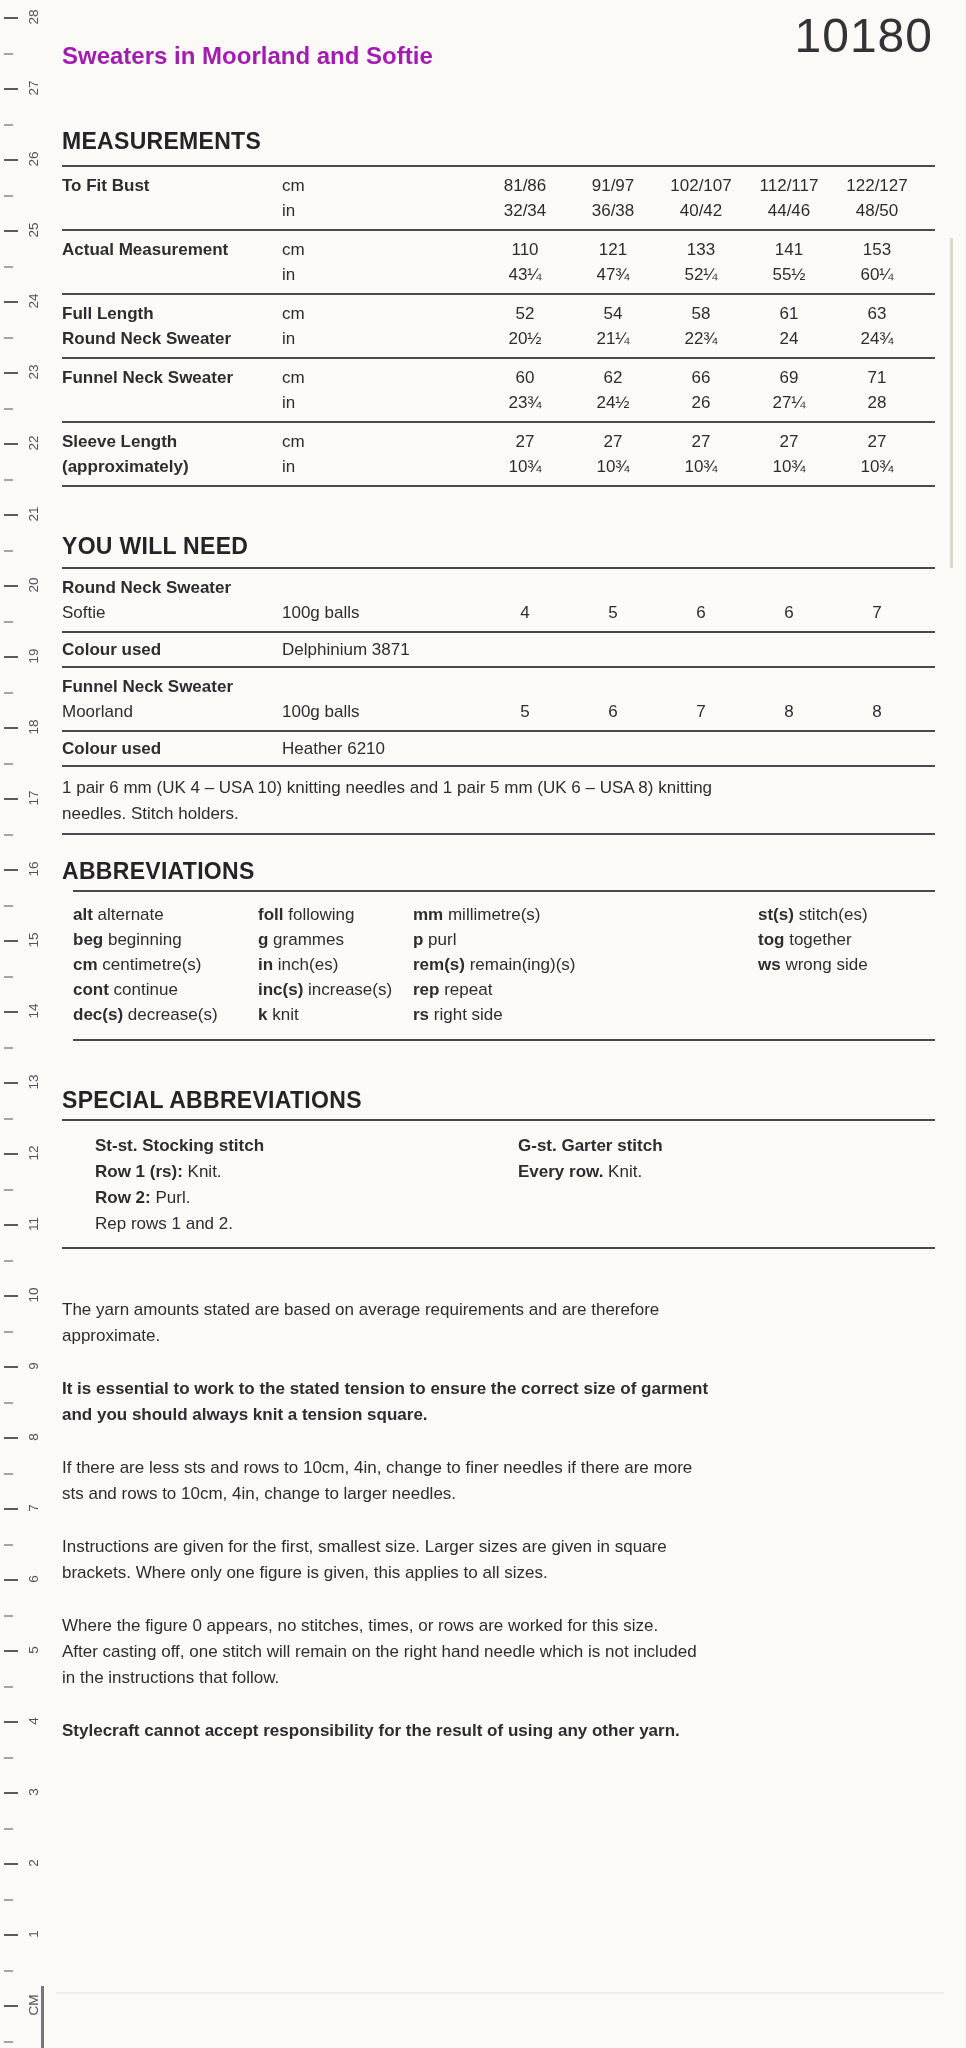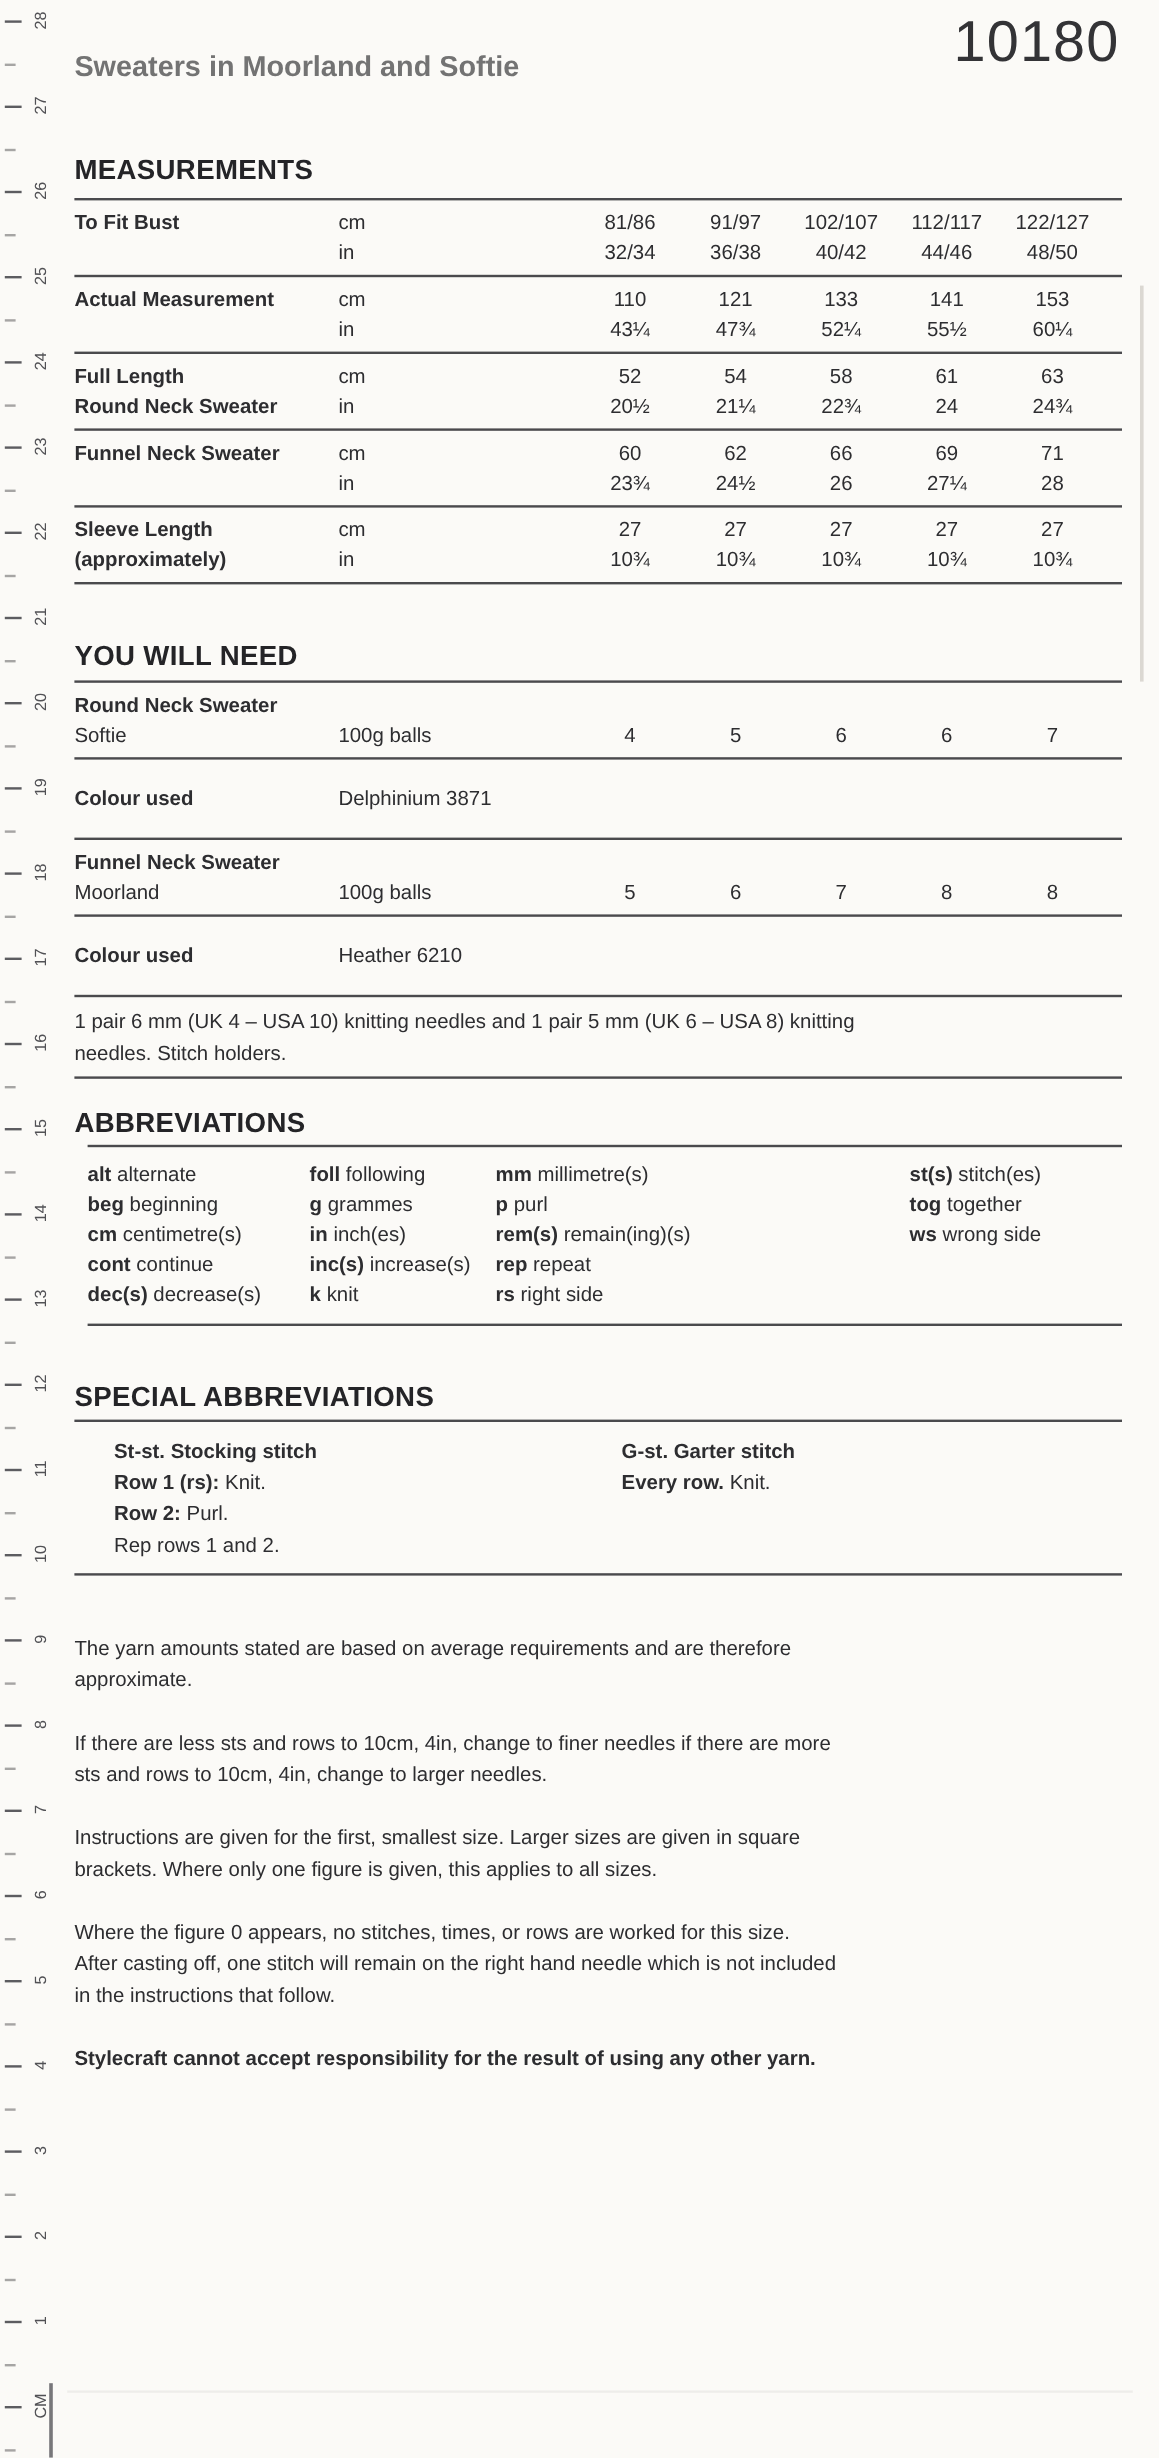--- a/index.html
+++ b/index.html
@@ -22,21 +22,21 @@
     font-size: 13.5px; line-height: 14px; color: #515155;
     transform: rotate(-90deg);
   }
 
   
   .content { position: absolute; left: 62px; top: 0; width: 873px; }
 
   .title-row { position: relative; height: 70px; }
   h1.doc-title {
     position: absolute; left: 0; top: 42px;
-    font-size: 24px; line-height: 28px; font-weight: 700; color: #737373;
+    font-size: 24px; line-height: 28px; font-weight: 700; color: #a21caf;
   }
   .pattern-number {
     position: absolute; right: 2px; top: 10px;
     font-size: 48px; line-height: 52px; font-weight: 400; color: #333336;
     letter-spacing: 1px;
   }
 
   h2.sec {
     font-size: 23px; line-height: 28px; font-weight: 700; color: #242427;
     letter-spacing: 0.3px;
@@ -53,21 +53,21 @@
     display: grid;
     grid-template-columns: 206px 213px 88px 88px 88px 88px 88px;
     border-bottom: 2px solid #4a4a4d;
     padding: 6px 0;
     font-size: 17px;
   }
   .ln { min-height: 25px; line-height: 25px; }
   .lbl { font-weight: 700; }
   .unit-cell { padding-left: 14px; }
   .val { text-align: center; }
-  .colour-row { padding: 20px 0; }
+  .colour-row { padding: 4px 0; }
   .colour-val { grid-column: 2 / 8; padding-left: 14px; }
 
   .needles-note {
     border-bottom: 2px solid #4a4a4d;
     padding: 8px 0 6px;
     font-size: 17px; line-height: 26px;
     white-space: pre-line;
   }
 
   
@@ -474,20 +474,22 @@
           <div>
             <div class="spec-line"><span class="spec-bold">G-st. Garter stitch</span></div>
             <div class="spec-line"><span class="spec-bold">Every row.</span><span> Knit.</span></div>
           </div>
         </div>
     </section>
 
     <div class="notes" id="notes">
         <p class="note-p"><span>The yarn amounts stated are based on average requirements and are therefore
 approximate.</span></p>
+        <p class="note-p"><span class="note-bold">It is essential to work to the stated tension to ensure the correct size of garment
+and you should always knit a tension square.</span></p>
         <p class="note-p"><span>If there are less sts and rows to 10cm, 4in, change to finer needles if there are more
 sts and rows to 10cm, 4in, change to larger needles.</span></p>
         <p class="note-p"><span>Instructions are given for the first, smallest size. Larger sizes are given in square
 brackets. Where only one figure is given, this applies to all sizes.</span></p>
         <p class="note-p"><span>Where the figure 0 appears, no stitches, times, or rows are worked for this size.
 After casting off, one stitch will remain on the right hand needle which is not included
 in the instructions that follow.</span></p>
         <p class="note-p"><span class="note-bold">Stylecraft cannot accept responsibility for the result of using any other yarn.</span></p>
       </div>
 

